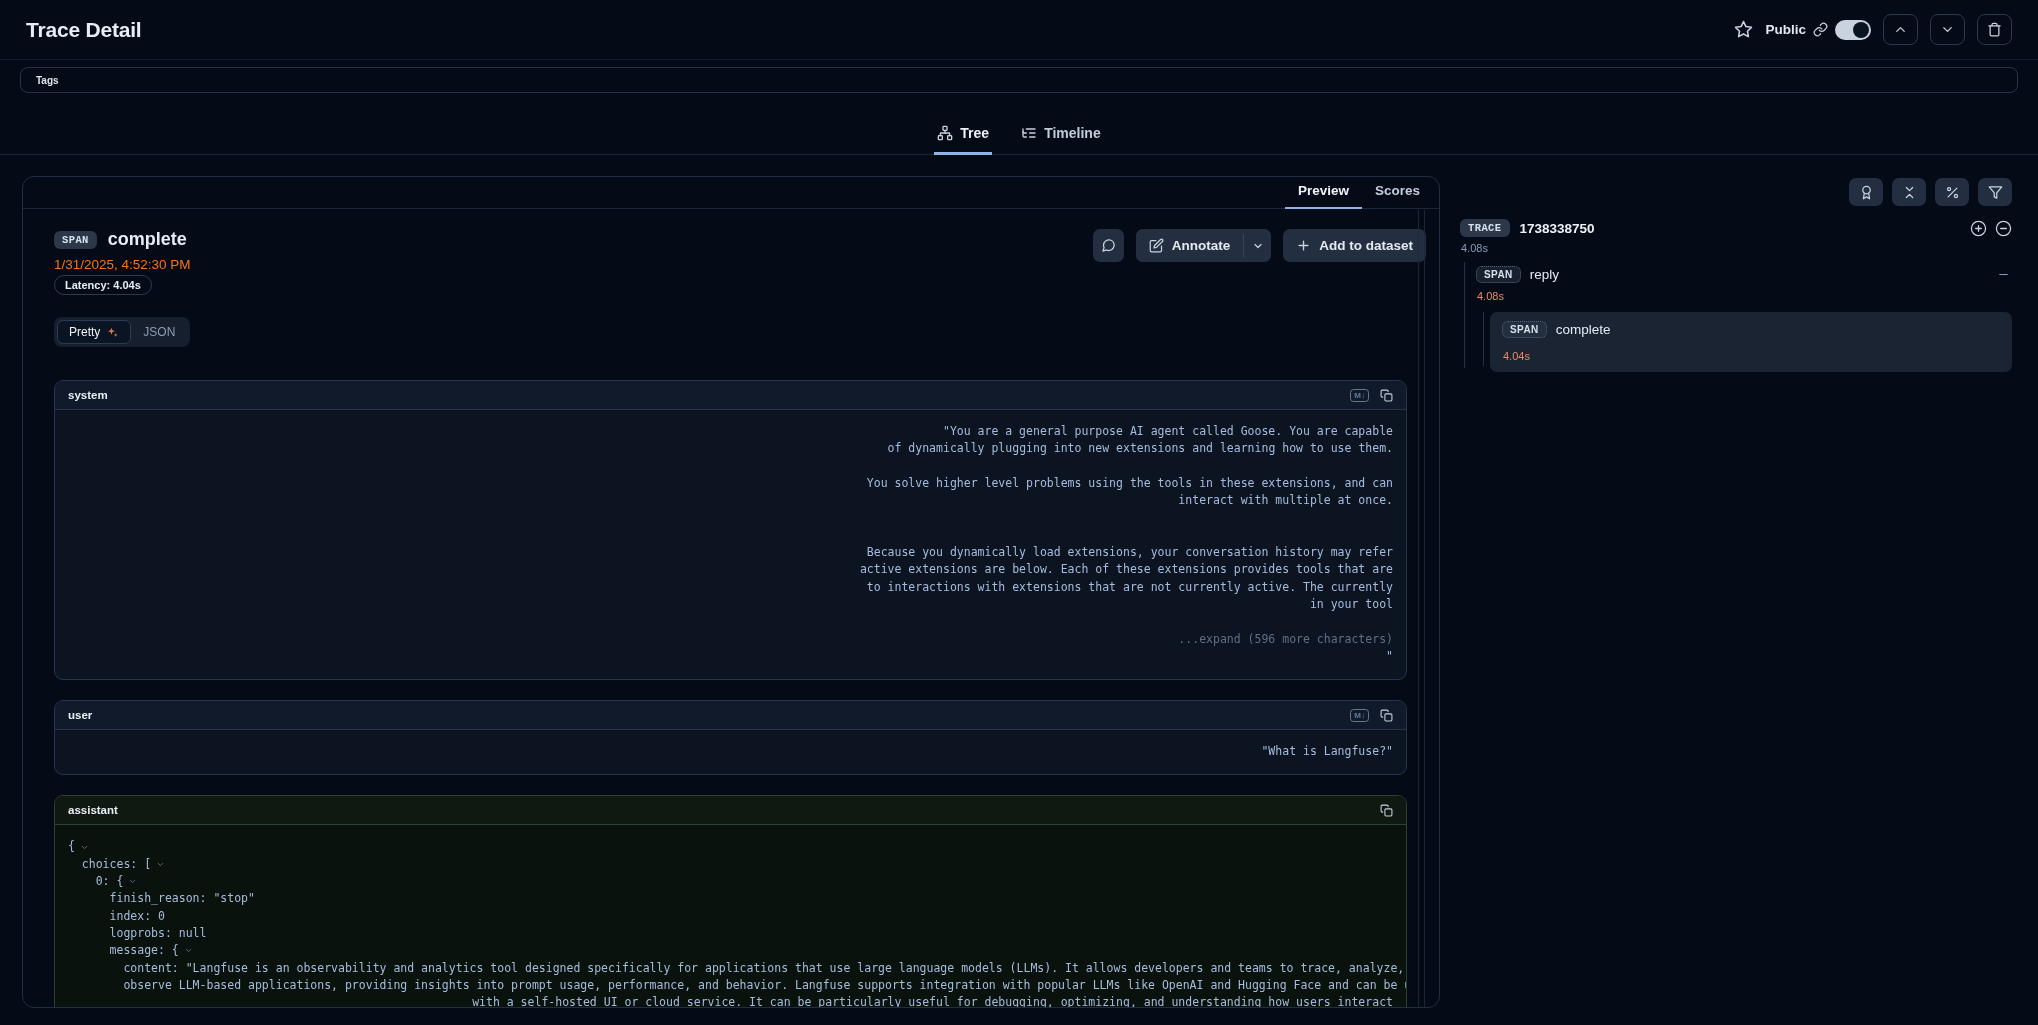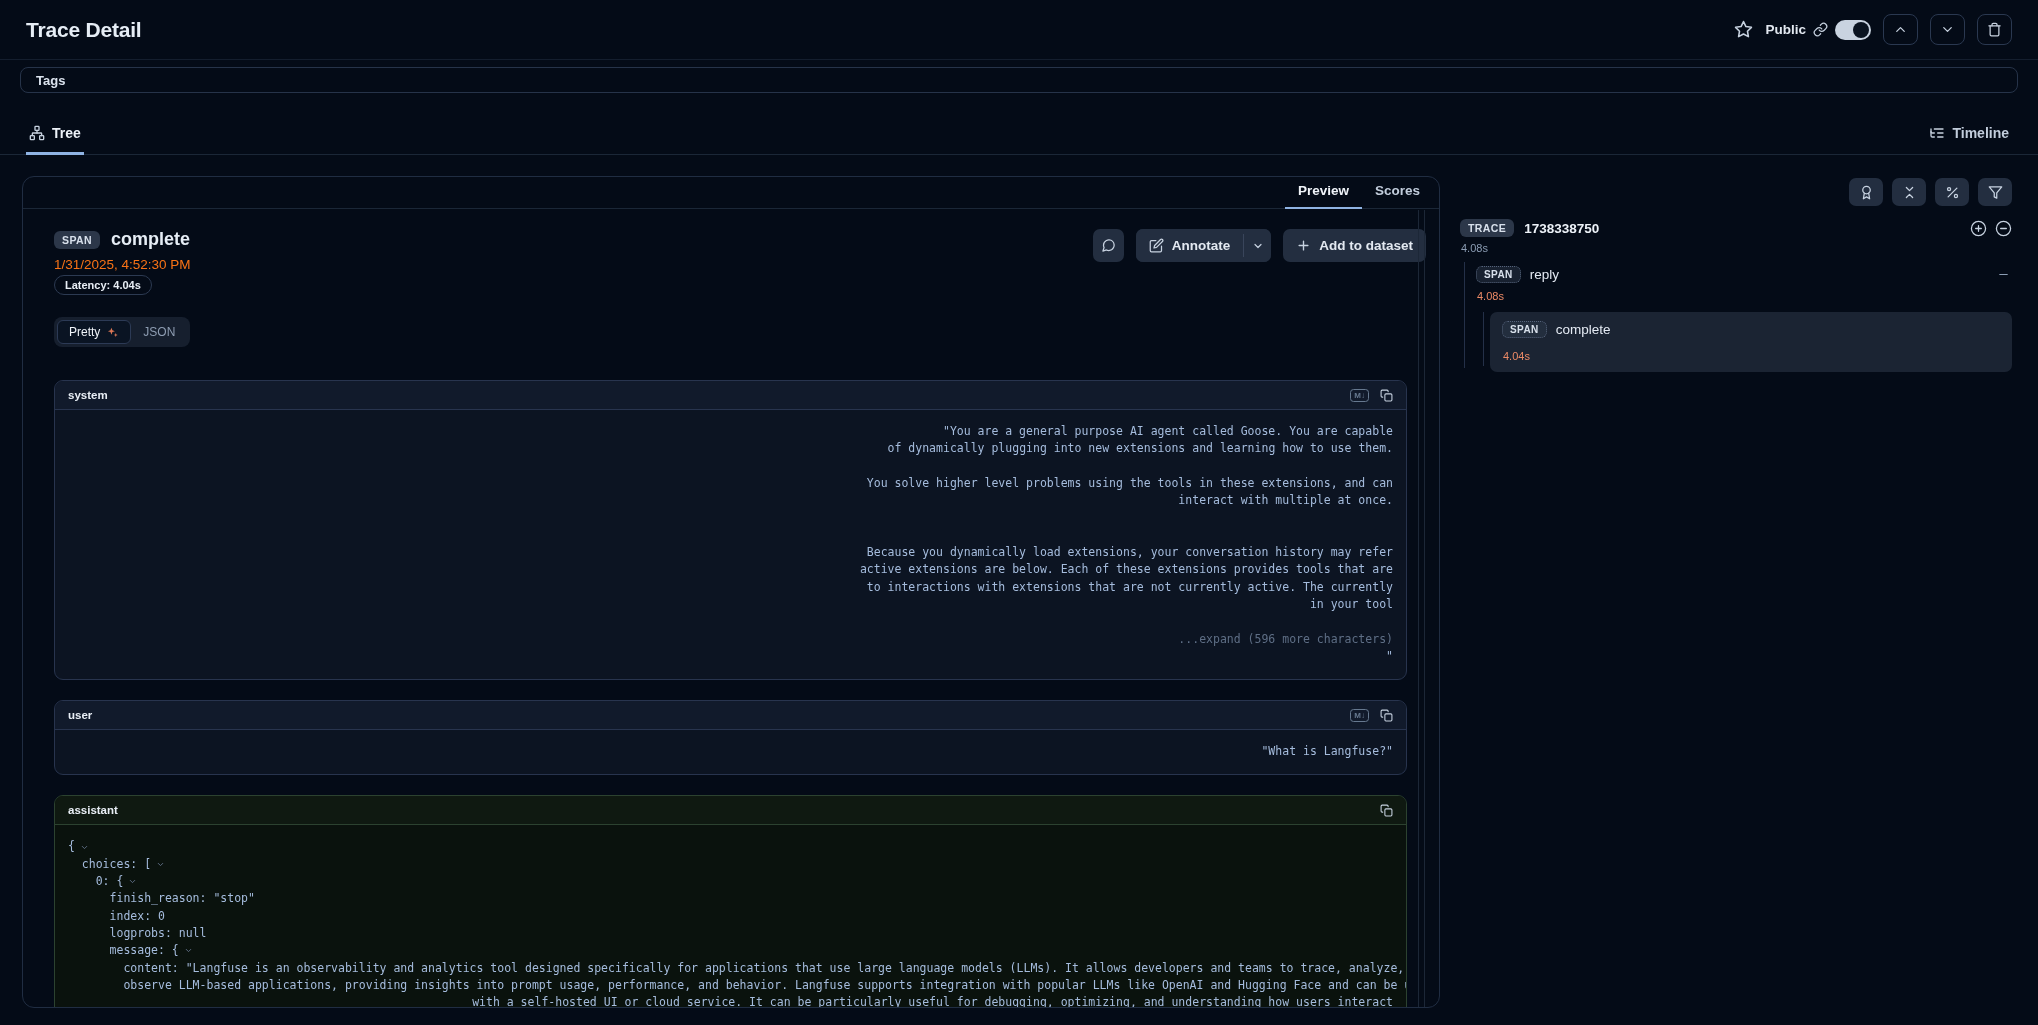--- a/index.html
+++ b/index.html
@@ -20,24 +20,24 @@
   .ghost-icon { color:#C7D2E0; display:flex; align-items:center; justify-content:center; cursor:pointer; }
   .public-wrap { display:flex; align-items:center; gap:7px; color:#E2E8F0; font-size:13.5px; font-weight:600; }
   .switch { width:36px; height:20px; border-radius:10px; background:#C9D3E0; position:relative; cursor:pointer; }
   .switch .knob { position:absolute; right:2px; top:2px; width:16px; height:16px; border-radius:50%; background:#0A1320; }
   .frame-btn { width:35px; height:31px; border:1px solid #2A3850; border-radius:8px; background:transparent;
                display:flex; align-items:center; justify-content:center; color:#C7D2E0; cursor:pointer; }
 
   
   .tags-box { margin:7px 20px 0 20px; height:26px; border:1px solid #263349; border-radius:8px;
               display:flex; align-items:center; padding:0 15px; }
-  .tags-label { font-size:13px; font-weight:700; color:#DBE3EE; }
-
-  
-  .view-tabs-row { display:flex; justify-content:space-between; align-items:flex-end;
+  .tags-label { font-size:10px; font-weight:700; color:#DBE3EE; }
+
+  
+  .view-tabs-row { display:flex; justify-content:center; align-items:flex-end;
                    padding:0 26px; height:62px; border-bottom:1px solid #1B2737; }
   .view-tab { display:flex; align-items:center; gap:7px; font-size:14px; font-weight:600; color:#C2CDDC;
               padding:0 3px 11px 3px; border-bottom:3px solid transparent; margin-bottom:-1px; cursor:pointer; }
   .view-tab + .view-tab { margin-left:26px; }
   .view-tab.active { color:#EDF2F8; border-bottom-color:#8FB3E3; }
 
   
   .content { display:flex; gap:15px; padding:21px 26px 0 22px; align-items:flex-start; }
 
   
@@ -46,21 +46,21 @@
   .panel-tabs { height:32px; border-bottom:1px solid #1B2737; display:flex; justify-content:flex-end;
                 align-items:flex-end; padding-right:6px; }
   .panel-tab { font-size:13.5px; font-weight:600; color:#C2CDDC; padding:0 13px 9px; position:relative;
                margin-bottom:-1px; border-bottom:2.5px solid transparent; cursor:pointer; }
   .panel-tab.active { color:#F0F4F9; border-bottom-color:#8FB3E3; }
   .panel-body { padding:20px 32px 0 31px; }
 
   .span-header { display:flex; justify-content:space-between; align-items:flex-start; }
   .span-title-wrap { display:flex; align-items:center; gap:11px; }
   .badge { background:#2C3749; color:#D8E0EB; font-size:10.5px; font-weight:700; padding:3px 8px;
-           border-radius:6px; letter-spacing:0.4px; }
+           border-radius:6px; letter-spacing:0.4px;font-family:Liberation Mono, monospace; }
   .span-title { font-size:18px; font-weight:700; }
   .actions { display:flex; gap:12px; margin-right:-19px; }
   .btn { background:#232E40; border:none; border-radius:7px; display:flex; align-items:center; gap:8px;
          font-family:inherit; font-size:13.5px; font-weight:600; color:#E3E9F1; padding:0 13px; height:33px; cursor:pointer; }
   .btn.icononly { width:31px; padding:0; justify-content:center; }
   .split { display:flex; background:#232E40; border-radius:7px; overflow:hidden; height:33px; }
   .split .btn { border-radius:0; }
   .split .sep { width:1px; background:#39455B; margin:5px 0; }
   .split .dd { width:27px; padding:0; justify-content:center; }
 

